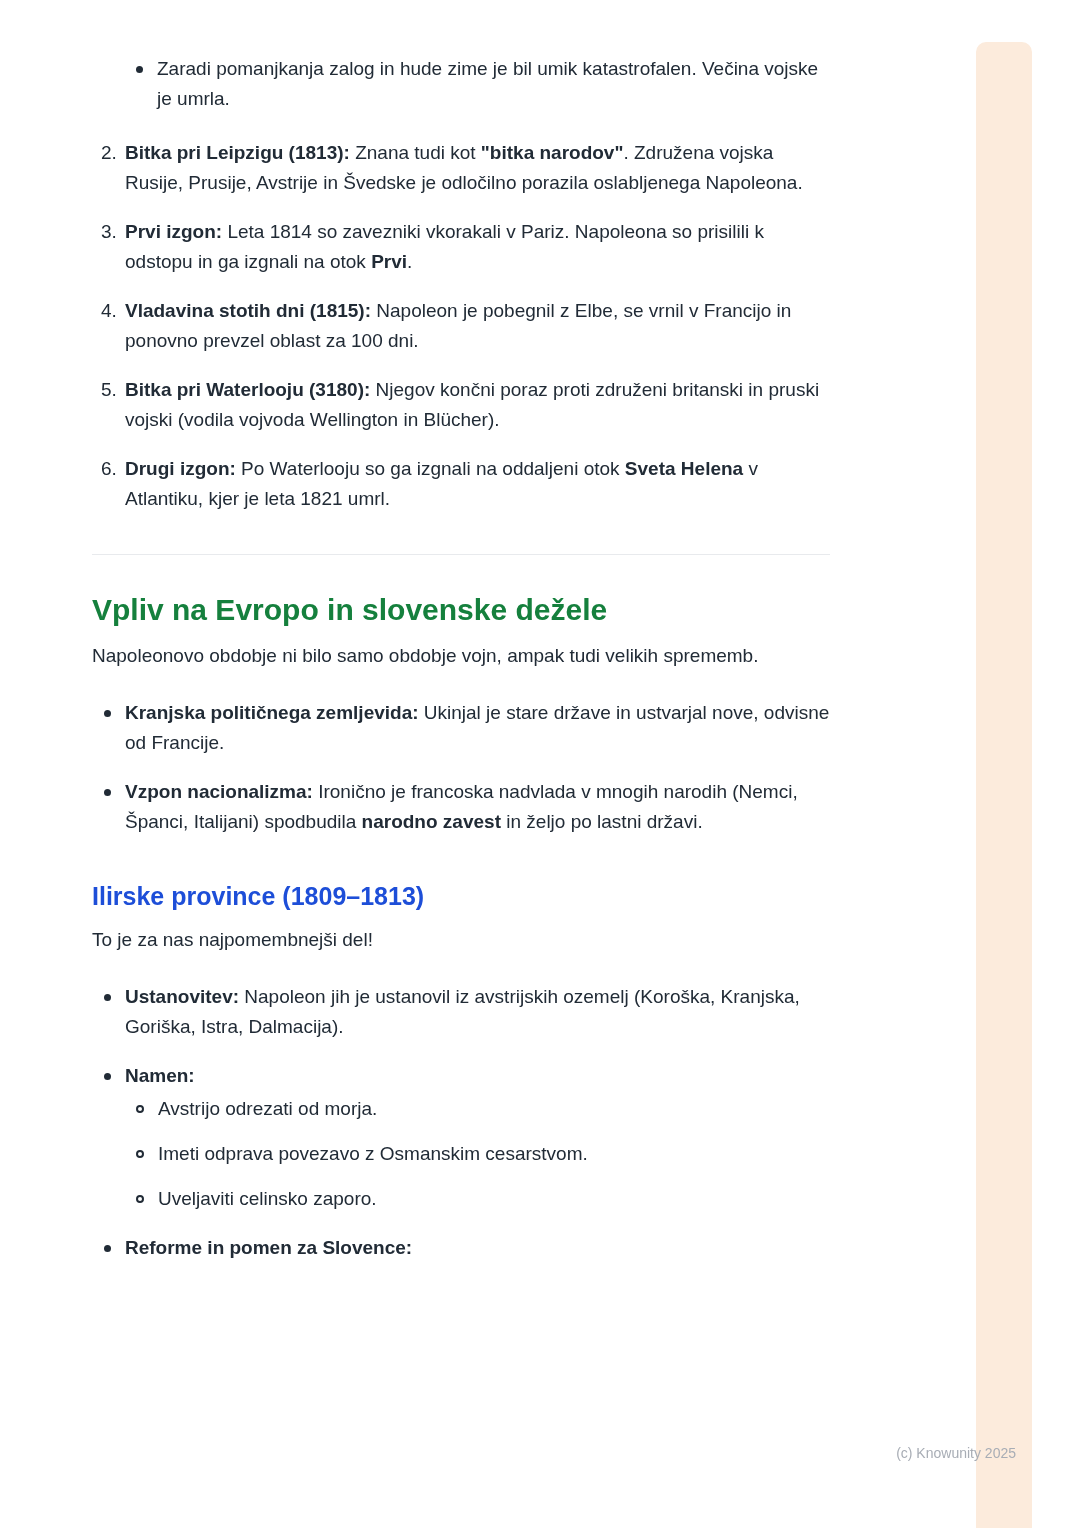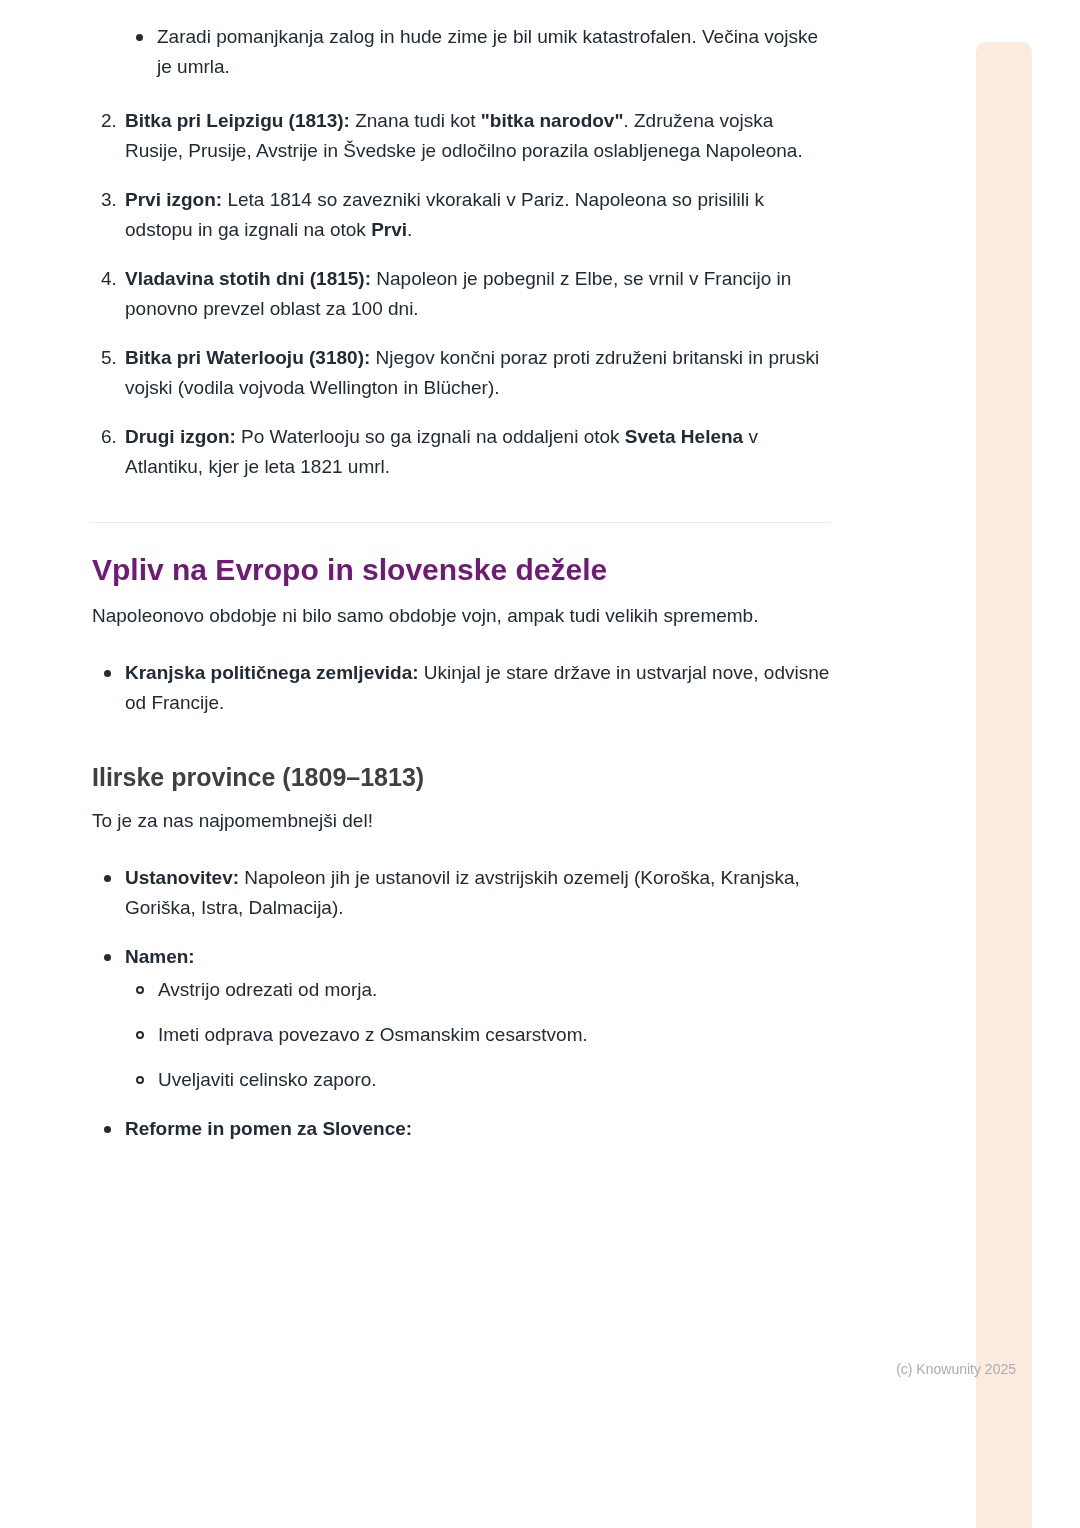--- a/index.html
+++ b/index.html
@@ -15,21 +15,21 @@
     left:976px; top:42px;
     width:56px; height:1486px;
     background:#fcebdc;
     border-radius:10px 10px 0 0;
     z-index:0;
   }
   .content {
     position:absolute;
     left:92px; top:0;
     width:740px;
-    padding-top:22px;
+    padding-top:54px;
     font-size:19px;
     line-height:30px;
     z-index:1;
   }
   .b { font-weight:700; }
   ul, ol { list-style:none; }
   li { display:flex; align-items:flex-start; }
   li + li { margin-top:19px; }
   .marker { flex:0 0 33px; padding-left:9px; }
   .txt { flex:1; }
@@ -41,37 +41,37 @@
     display:block; width:8px; height:8px; border-radius:50%;
     border:2px solid #212b36; background:transparent; margin:11px 0 0 2px;
   }
   .intro-list { padding-left:32px; }
   .numbered-list { margin-top:24px; }
   .divider {
     border:none; border-top:1px solid #e8eaed;
     margin-top:40px; width:738px;
   }
   h1 {
-    margin-top:28px;
+    margin-top:36px;
     font-size:30px; line-height:38px;
-    font-weight:700; color:#701a75;
+    font-weight:700; color:#15803d;
   }
   h2 {
     margin-top:42px;
     font-size:25px; line-height:34px;
-    font-weight:700; color:#404040;
+    font-weight:700; color:#1d4ed8;
   }
   .para { margin-top:12px; width:738px; }
   .para.justified { text-align:justify; }
   .bullet-list { margin-top:27px; }
   .sub-list { margin-top:3px; }
   .sub-list li + li { margin-top:15px; }
   .footer-credit {
     position:absolute;
-    top:1360px; right:64px;
+    top:1444px; right:64px;
     font-size:14px; line-height:18px;
     color:#a8adb5;
     z-index:2;
   }
 </style>
 </head>
 <body>
 
 <div class="accent-strip"></div>
 
@@ -115,20 +115,26 @@
 
   <p class="para justified">Napoleonovo obdobje ni bilo samo obdobje vojn, ampak tudi velikih sprememb.</p>
 
   <ul class="bullet-list">
     <li>
       <span class="marker">
           <span class="dot"></span>
         </span>
       <span class="txt"><span class="b">Kranjska političnega zemljevida:</span><span> Ukinjal je stare države in ustvarjal nove, odvisne od Francije.</span></span>
     </li>
+    <li>
+      <span class="marker">
+          <span class="dot"></span>
+        </span>
+      <span class="txt"><span class="b">Vzpon nacionalizma:</span><span> Ironično je francoska nadvlada v mnogih narodih (Nemci, Španci, Italijani) spodbudila </span><span class="b">narodno zavest</span><span> in željo po lastni državi.</span></span>
+    </li>
   </ul>
 
   <h2>Ilirske province (1809–1813)</h2>
 
   <p class="para">To je za nas najpomembnejši del!</p>
 
   <ul class="bullet-list">
     <li>
       <span class="marker">
           <span class="dot"></span>

